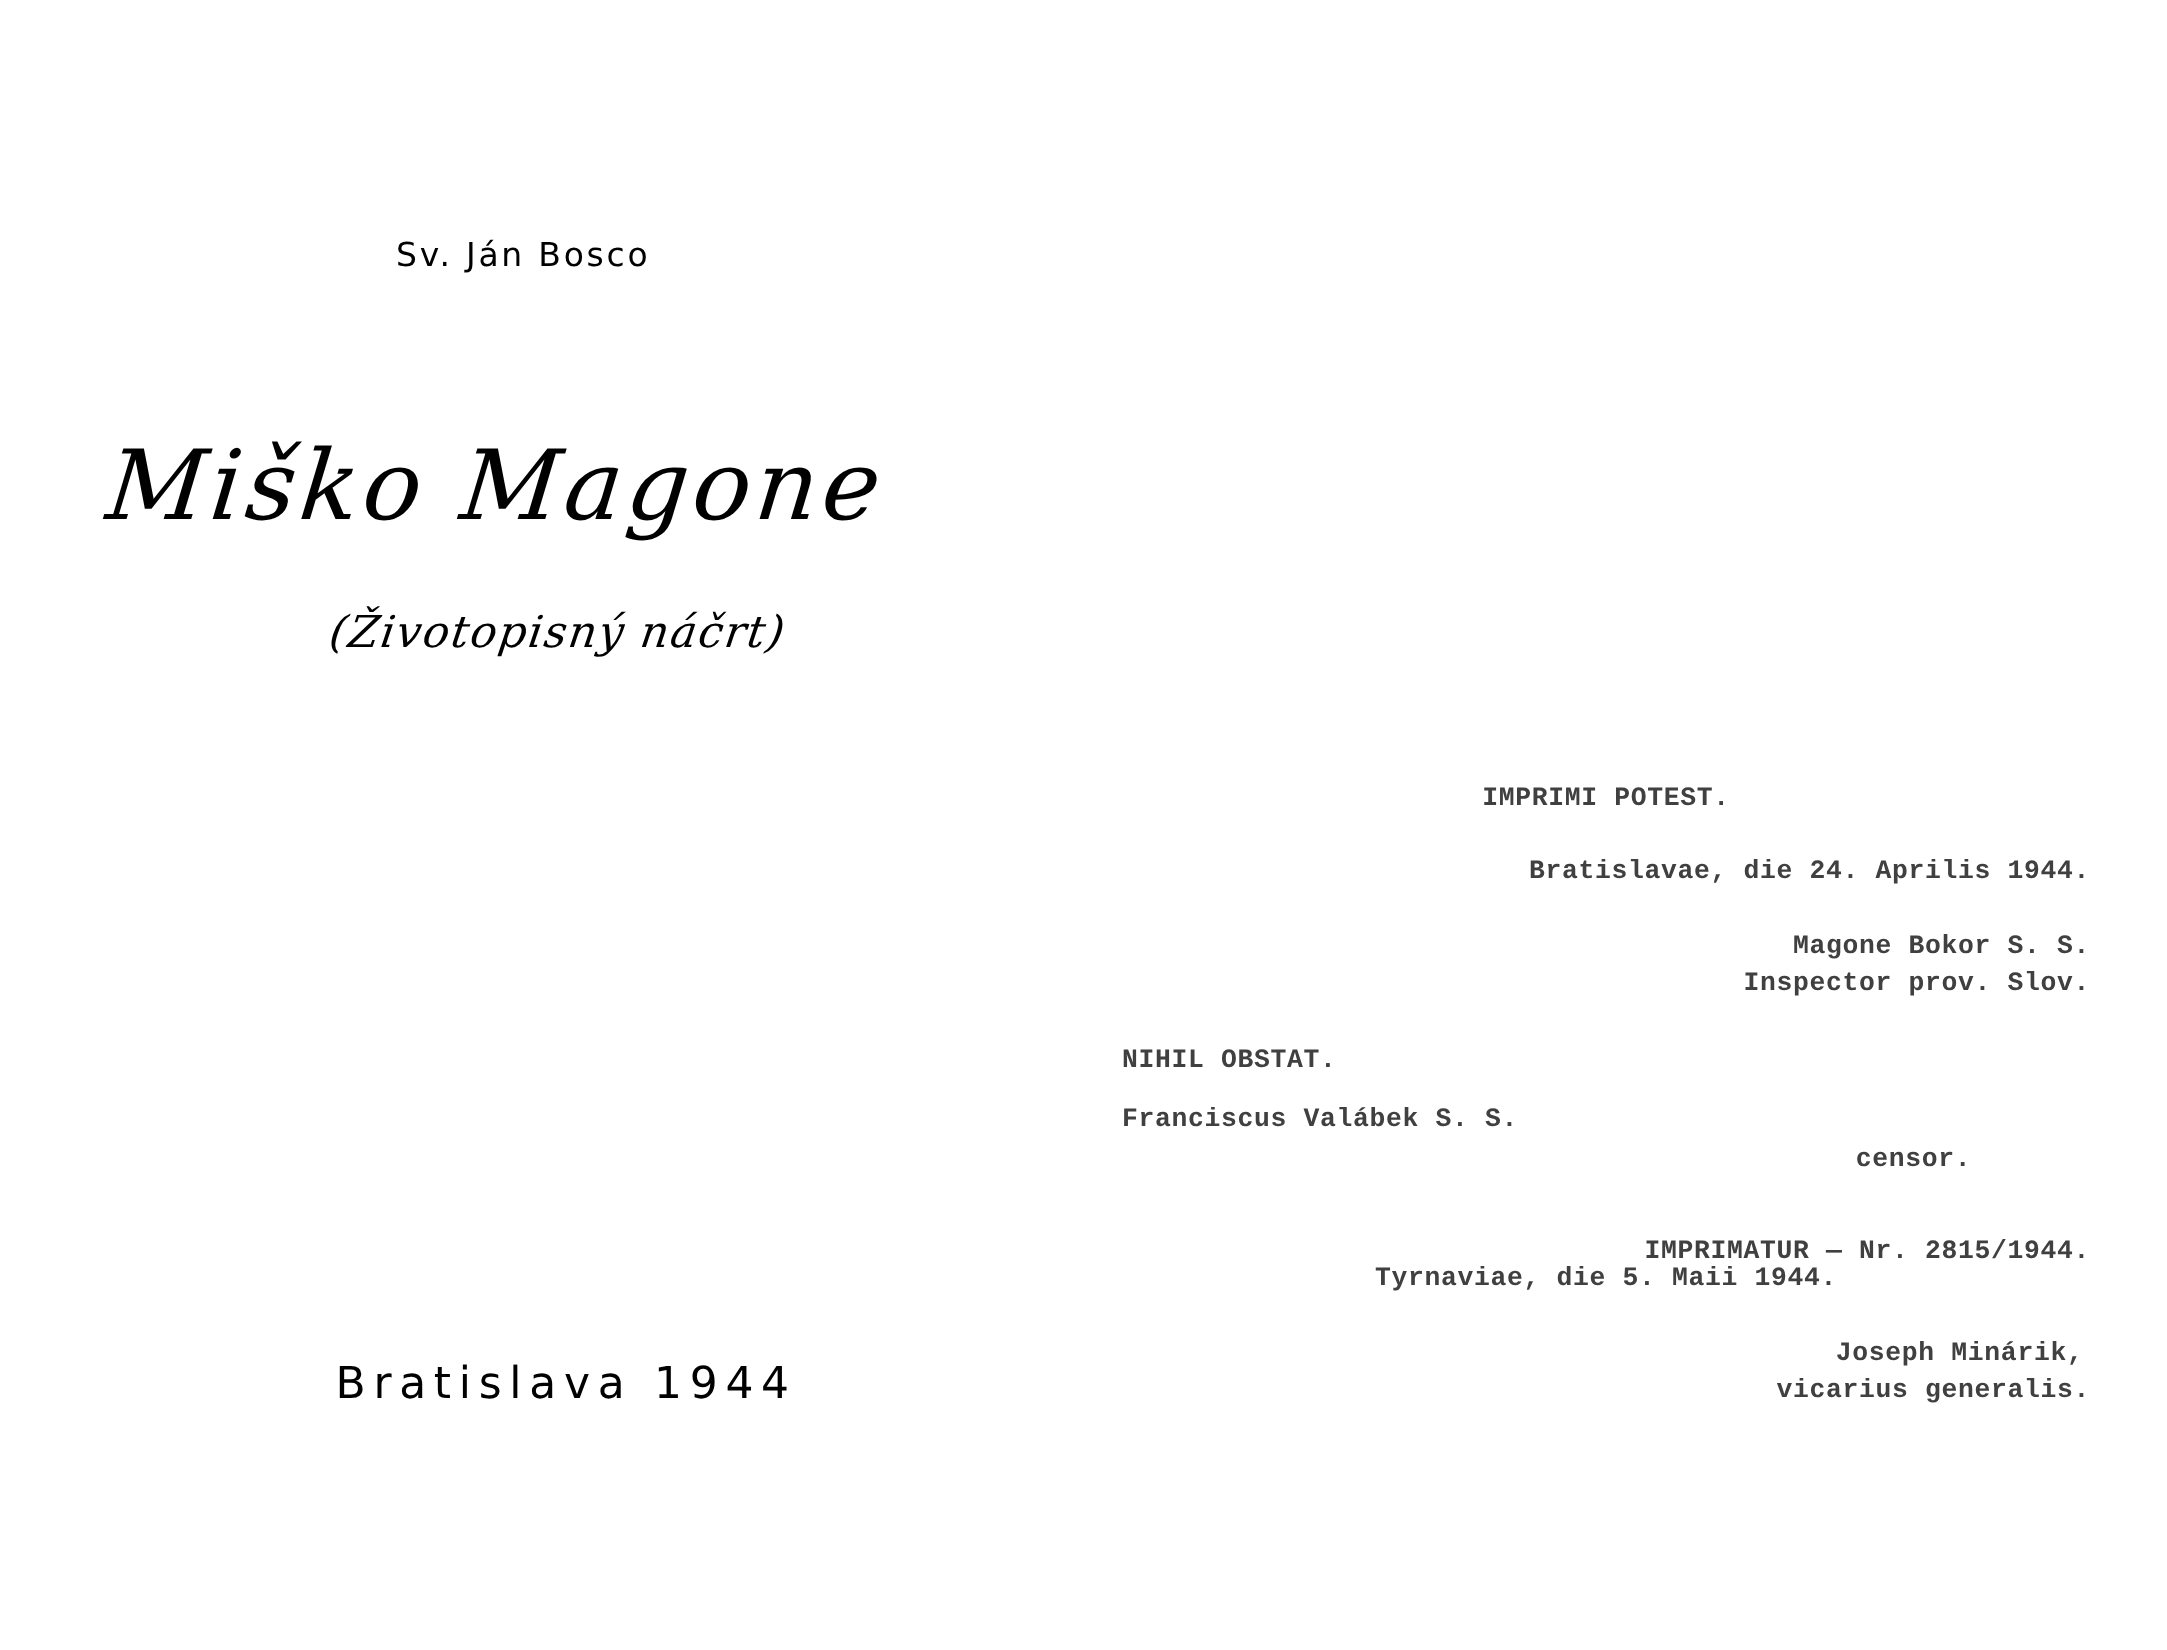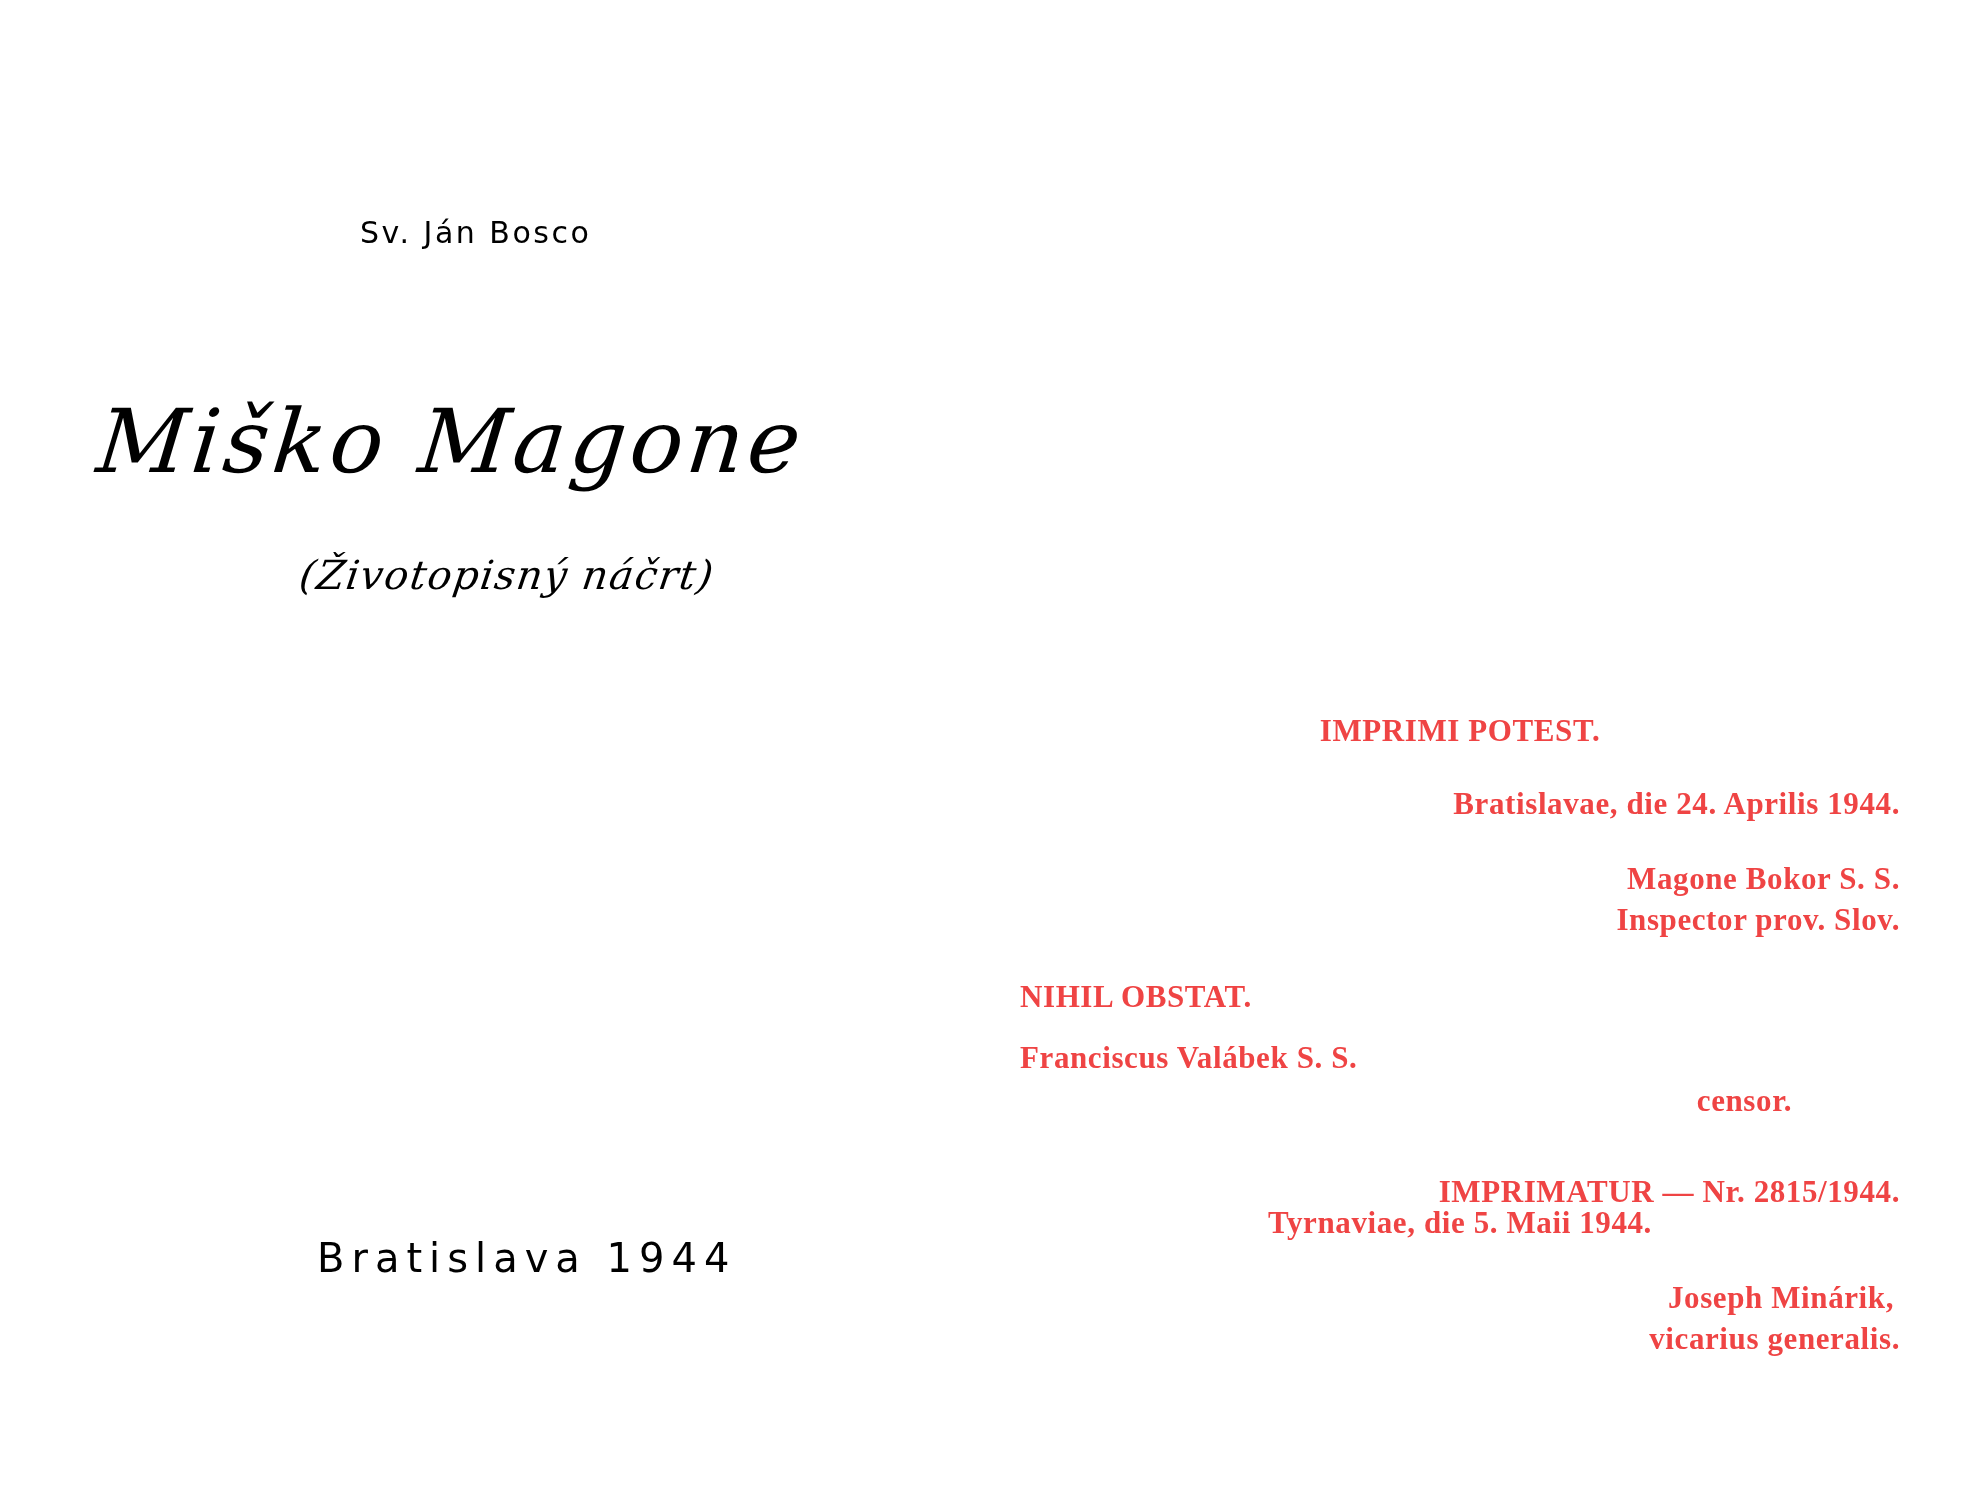--- a/index.html
+++ b/index.html
@@ -54,40 +54,40 @@
     font-family: "DejaVu Serif", serif;
     font-style: italic;
     font-size: 40px;
     letter-spacing: 1.5px;
     white-space: nowrap;
     transform: skewX(-8deg);
   }
 
   .imprint {
     position: absolute;
-    left: 317px;
+    left: 305px;
     top: 1235px;
     font-family: "DejaVu Sans", sans-serif;
     font-size: 40px;
     letter-spacing: 7px;
     white-space: nowrap;
   }
 
   
 
   .approb {
     position: absolute;
     left: 1020px;
     top: 715px;
     width: 880px;
-    font-family: Liberation Serif, serif;
+    font-family: Liberation Mono, monospace;
     font-weight: bold;
-    font-size: 31px;
+    font-size: 24px;
     line-height: 1.0;
-    color: #ef4444;
+    color: #404040;
   }
 
   .approb .line {
     white-space: nowrap;
     letter-spacing: 0.6px;
   }
 
   .c-head     { text-align: center; margin-bottom: 42px; }
   .c-place    { text-align: right; margin-bottom: 44px; letter-spacing: 1.2px; }
   .r-name     { text-align: right;  margin-bottom: 10px; letter-spacing: 1px; }

